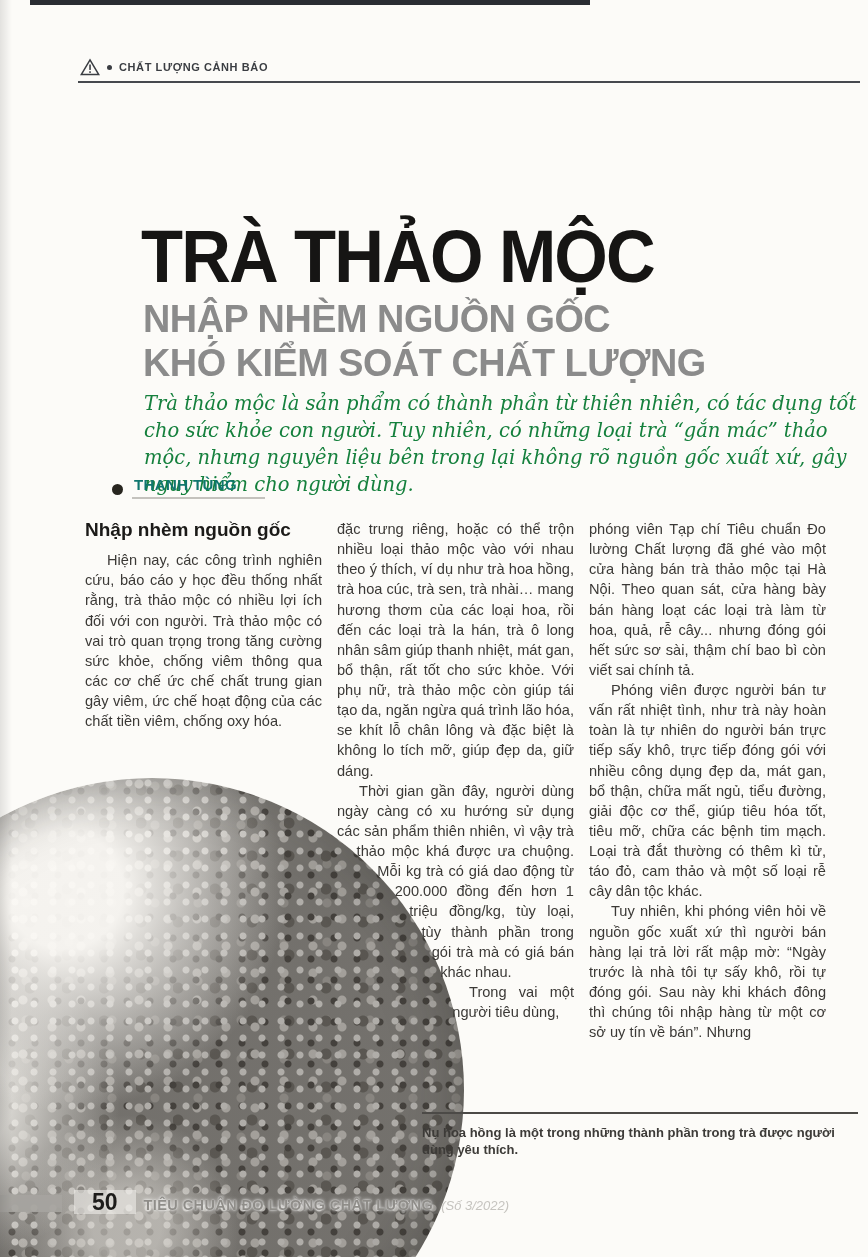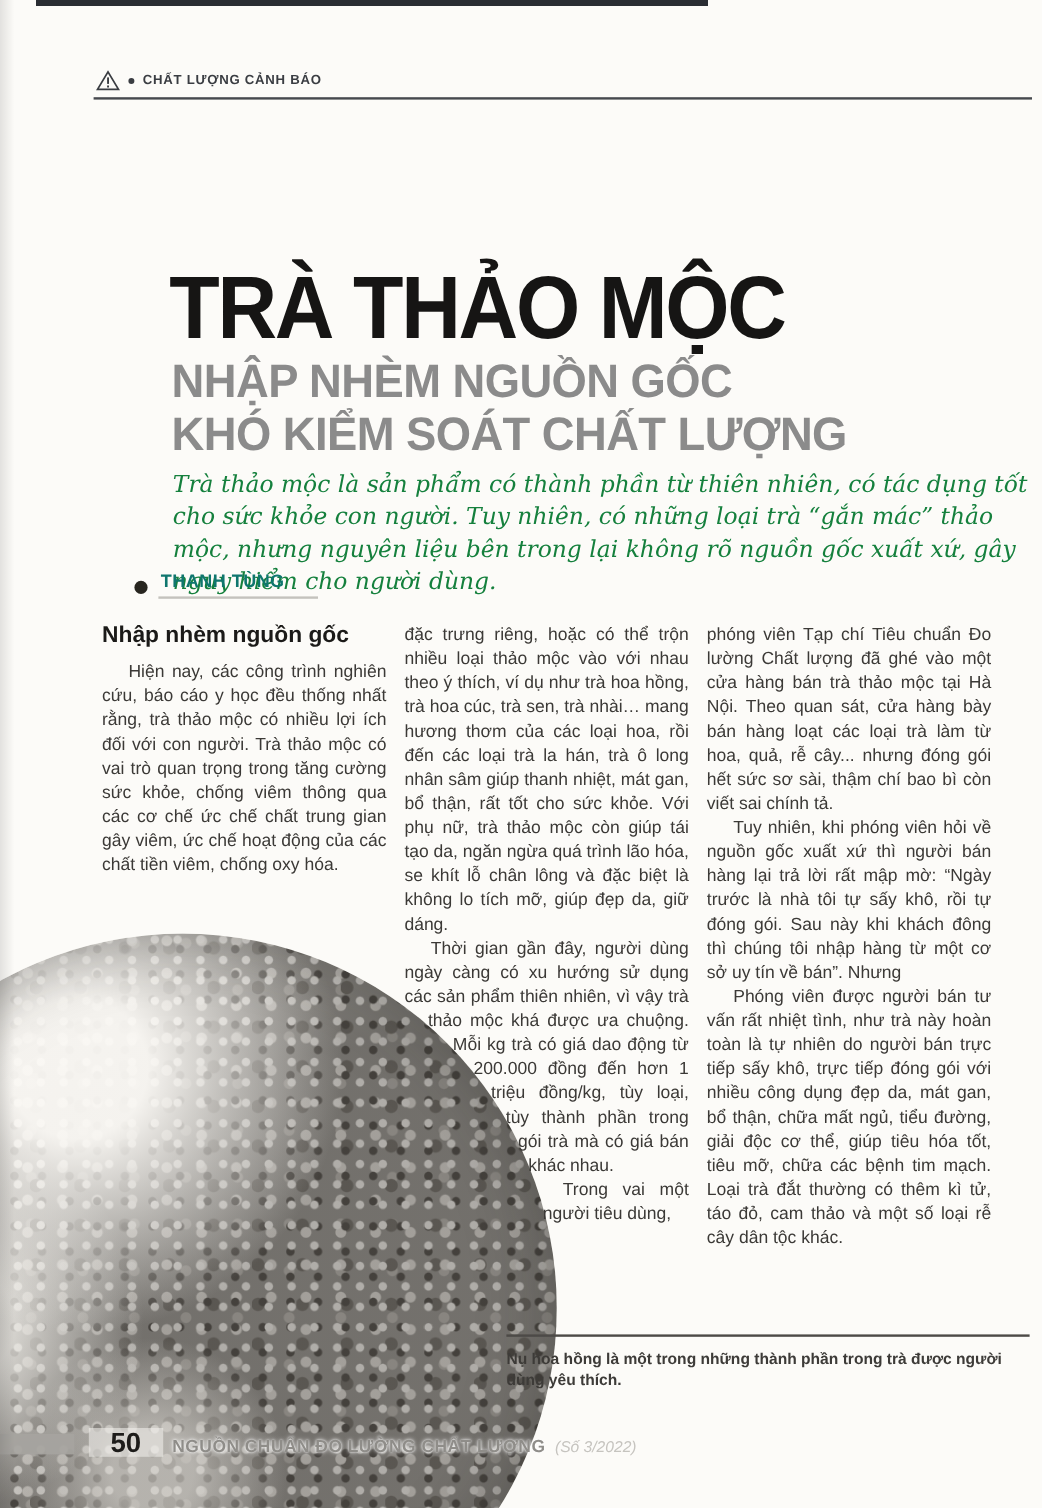--- a/index.html
+++ b/index.html
@@ -115,25 +115,25 @@
 
 <div class="abs col col2">
   <div class="circle-float2"></div>
   <p>đặc trưng riêng, hoặc có thể trộn nhiều loại thảo mộc vào với nhau theo ý thích, ví dụ như trà hoa hồng, trà hoa cúc, trà sen, trà nhài… mang hương thơm của các loại hoa, rồi đến các loại trà la hán, trà ô long nhân sâm giúp thanh nhiệt, mát gan, bổ thận, rất tốt cho sức khỏe. Với phụ nữ, trà thảo mộc còn giúp tái tạo da, ngăn ngừa quá trình lão hóa, se khít lỗ chân lông và đặc biệt là không lo tích mỡ, giúp đẹp da, giữ dáng.</p>
   <p class="ind">Thời gian gần đây, người dùng ngày càng có xu hướng sử dụng các sản phẩm thiên nhiên, vì vậy trà thảo mộc khá được ưa chuộng. Mỗi kg trà có giá dao động từ 200.000 đồng đến hơn 1 triệu đồng/kg, tùy loại, tùy thành phần trong gói trà mà có giá bán khác nhau.</p>
   <p class="ind">Trong vai một người tiêu dùng,</p>
 </div>
 
 <div class="abs col col3">
   <p>phóng viên Tạp chí Tiêu chuẩn Đo lường Chất lượng đã ghé vào một cửa hàng bán trà thảo mộc tại Hà Nội. Theo quan sát, cửa hàng bày bán hàng loạt các loại trà làm từ hoa, quả, rễ cây... nhưng đóng gói hết sức sơ sài, thậm chí bao bì còn viết sai chính tả.</p>
+  <p class="ind">Phóng viên được người bán tư vấn rất nhiệt tình, như trà này hoàn toàn là tự nhiên do người bán trực tiếp sấy khô, trực tiếp đóng gói với nhiều công dụng đẹp da, mát gan, bổ thận, chữa mất ngủ, tiểu đường, giải độc cơ thể, giúp tiêu hóa tốt, tiêu mỡ, chữa các bệnh tim mạch. Loại trà đắt thường có thêm kì tử, táo đỏ, cam thảo và một số loại rễ cây dân tộc khác.</p>
   <p class="ind">Tuy nhiên, khi phóng viên hỏi về nguồn gốc xuất xứ thì người bán hàng lại trả lời rất mập mờ: “Ngày trước là nhà tôi tự sấy khô, rồi tự đóng gói. Sau này khi khách đông thì chúng tôi nhập hàng từ một cơ sở uy tín về bán”. Nhưng</p>
-  <p class="ind">Phóng viên được người bán tư vấn rất nhiệt tình, như trà này hoàn toàn là tự nhiên do người bán trực tiếp sấy khô, trực tiếp đóng gói với nhiều công dụng đẹp da, mát gan, bổ thận, chữa mất ngủ, tiểu đường, giải độc cơ thể, giúp tiêu hóa tốt, tiêu mỡ, chữa các bệnh tim mạch. Loại trà đắt thường có thêm kì tử, táo đỏ, cam thảo và một số loại rễ cây dân tộc khác.</p>
 </div>
 
 <div class="abs caption-rule"></div>
 <div class="abs caption">Nụ hoa hồng là một trong những thành phần trong trà được người dùng yêu thích.</div>
 
 <div class="abs footer-bar"></div>
 <div class="abs footer">
   <span class="page-num">50</span>
-  <span class="journal">NGUỒN CHUẨN ĐO LƯỜNG CHẤT LƯỢNG</span>
+  <span class="journal">TIÊU CHUẨN ĐO LƯỜNG CHẤT LƯỢNG</span>
   <span class="issue">(Số 3/2022)</span>
 </div>
 
 </body></html>

